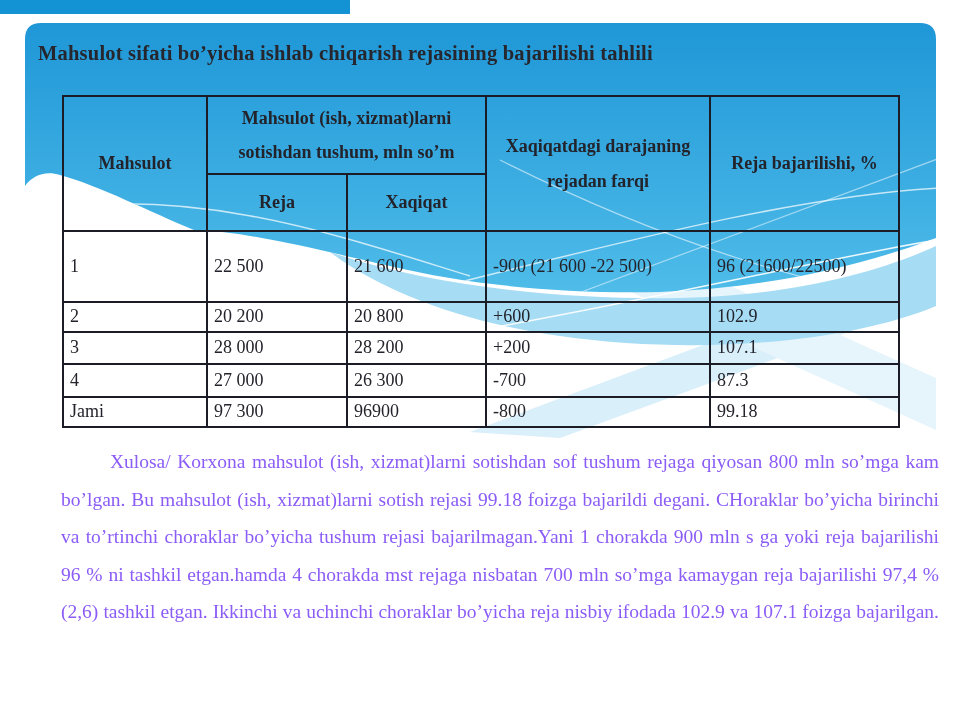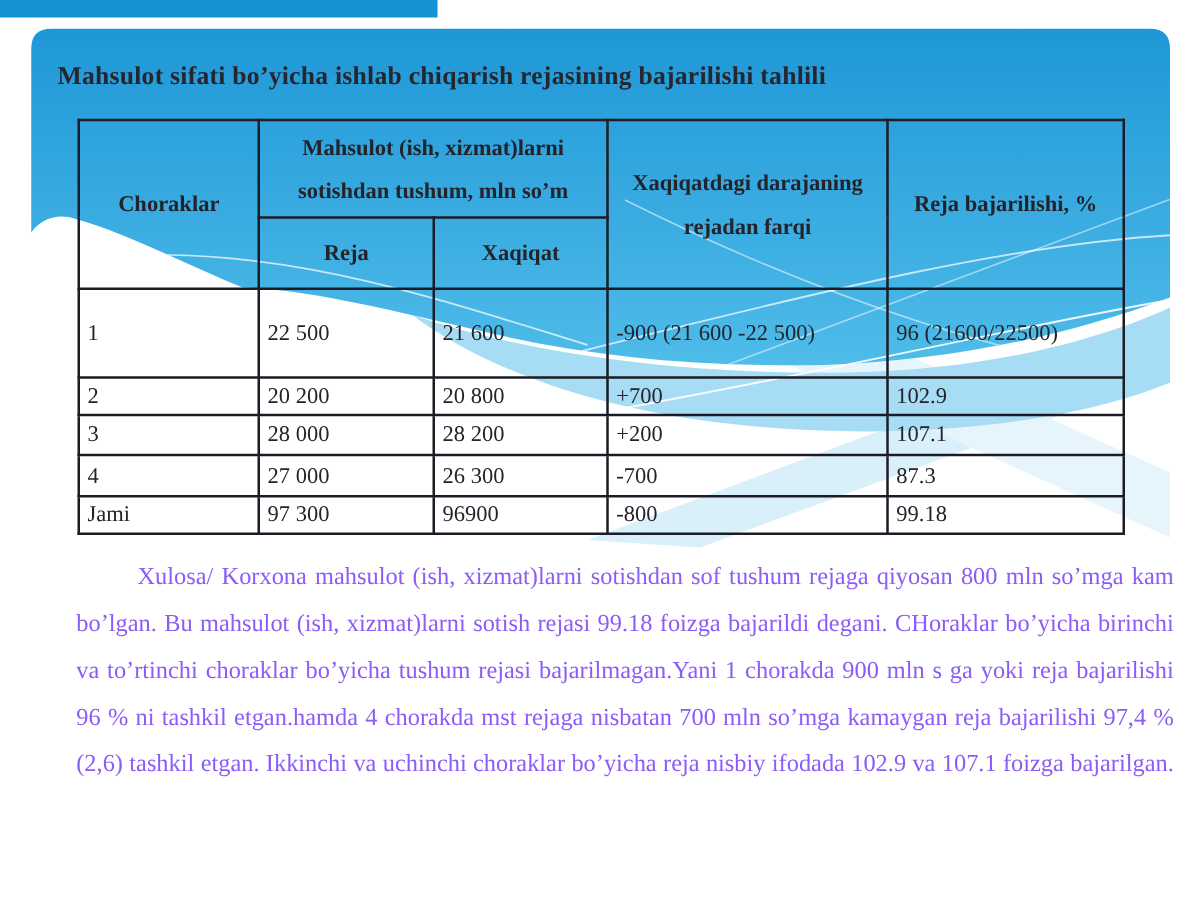--- a/index.html
+++ b/index.html
@@ -14,21 +14,21 @@
   }
   .bg {
     position: absolute;
     left: 0; top: 0;
     width: 960px; height: 720px;
   }
   .title {
     position: absolute;
     left: 38px; top: 42px;
     width: 880px;
-    margin: 8px;
+    margin: 0;
     font-size: 20.5px;
     font-weight: bold;
     color: #26262e;
     letter-spacing: 0.2px;
   }
   .qtable {
     position: absolute;
     left: 62px; top: 95px;
     width: 836px;
     border-collapse: collapse;
@@ -117,21 +117,21 @@
   <table class="qtable">
     <colgroup>
       <col style="width:144px">
         <col style="width:140px">
         <col style="width:139px">
       <col style="width:224px">
         <col style="width:189px">
     </colgroup>
     <thead>
       <tr>
-        <th rowspan="2">Choraklar</th>
+        <th rowspan="2">Mahsulot</th>
         <th colspan="2">Mahsulot (ish, xizmat)larni sotishdan tushum, mln so’m</th>
         <th rowspan="2">Xaqiqatdagi darajaning rejadan farqi</th>
         <th rowspan="2">Reja bajarilishi, %</th>
       </tr>
       <tr>
         <th>Reja</th>
         <th>Xaqiqat</th>
       </tr>
     </thead>
     <tbody>
@@ -139,21 +139,21 @@
         <td>1</td>
         <td>22 500</td>
         <td>21 600</td>
         <td>-900 (21 600 -22 500)</td>
         <td class="v-top">96 (21600/22500)</td>
       </tr>
       <tr>
         <td>2</td>
         <td>20 200</td>
         <td>20 800</td>
-        <td>+700</td>
+        <td>+600</td>
         <td>102.9</td>
       </tr>
       <tr>
         <td>3</td>
         <td>28 000</td>
         <td>28 200</td>
         <td>+200</td>
         <td>107.1</td>
       </tr>
       <tr>

